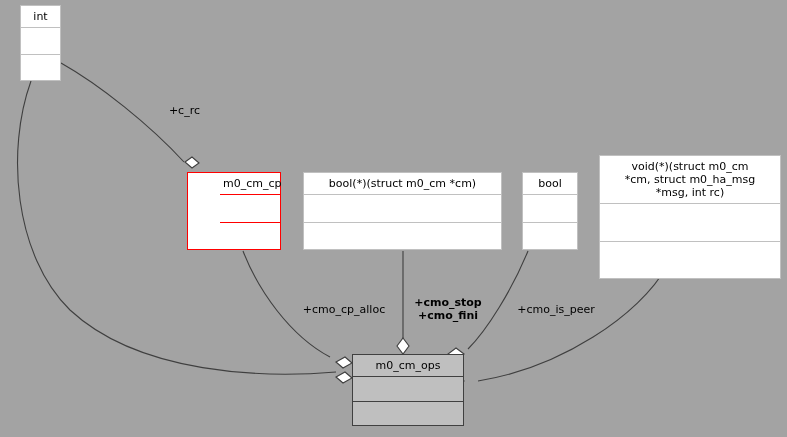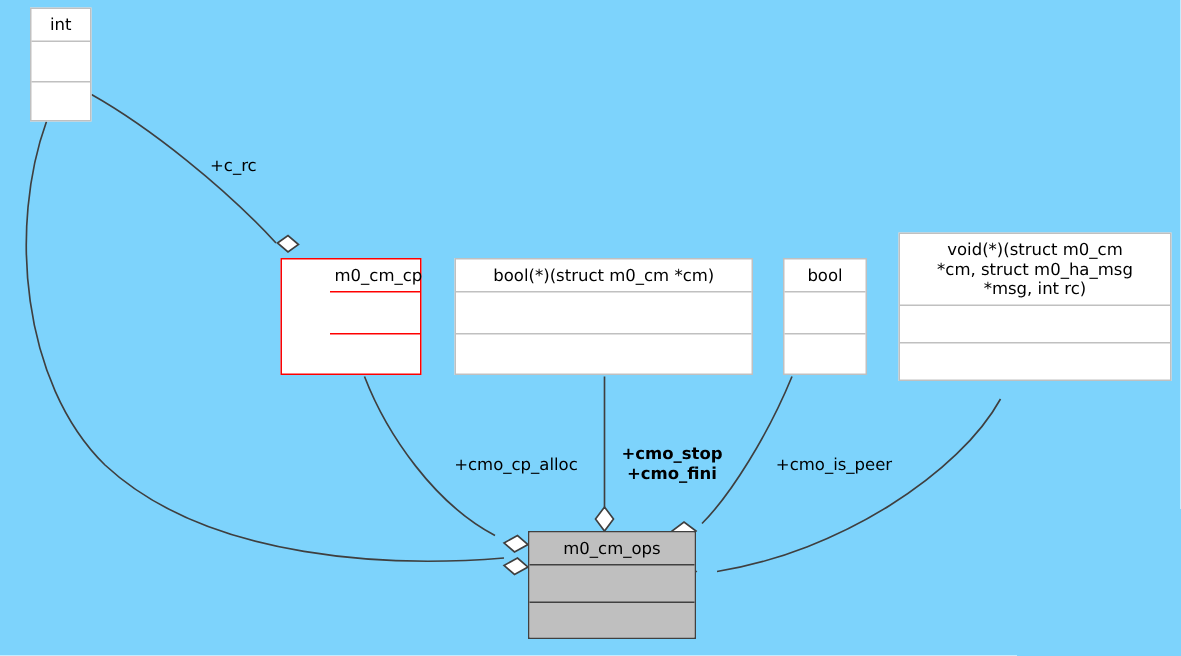--- a/index.html
+++ b/index.html
@@ -8,21 +8,21 @@
     background: #ffffff;
   }
   body {
     font-family: "DejaVu Sans", sans-serif;
   }
   #diagram {
     position: relative;
     width: 787px;
     height: 437px;
     overflow: hidden;
-    background: #7dd3fc;
+    background: #a3a3a3;
   }
   #edges {
     position: absolute;
     left: 0;
     top: 0;
     width: 787px;
     height: 437px;
   }
   .uml-box {
     position: absolute;
@@ -124,35 +124,35 @@
     <div class="compartment"></div>
     <div class="compartment"></div>
   </div>
 
   <div class="uml-box" style="left:522px; top:172px; width:56px; height:78px;">
     <div class="title">bool</div>
     <div class="compartment"></div>
     <div class="compartment"></div>
   </div>
 
-  <div class="uml-box" style="left:599px; top:155px; width:182px; height:99px;">
+  <div class="uml-box" style="left:599px; top:155px; width:182px; height:124px;">
     <div class="title">void(*)(struct m0_cm
 *cm, struct m0_ha_msg
 *msg, int rc)</div>
     <div class="compartment"></div>
     <div class="compartment"></div>
   </div>
 
   <div class="uml-box focus" style="left:352px; top:354px; width:112px; height:72px;">
     <div class="title">m0_cm_ops</div>
     <div class="compartment"></div>
     <div class="compartment"></div>
   </div>
 
-  <div class="edge-label" style="left:140px; top:104px; width:60px; text-align:left;">+c_rc</div>
+  <div class="edge-label" style="left:140px; top:104px; width:60px; text-align:right;">+c_rc</div>
 
 
   <div class="edge-label" style="left:294px; top:303px; width:100px;">+cmo_cp_alloc</div>
 
   <div class="edge-label" style="left:408px; top:296px; width:80px; text-align:center;font-weight:bold;">+cmo_stop
 +cmo_fini</div>
 
   <div class="edge-label" style="left:508px; top:303px; width:96px;">+cmo_is_peer</div>
 
 

